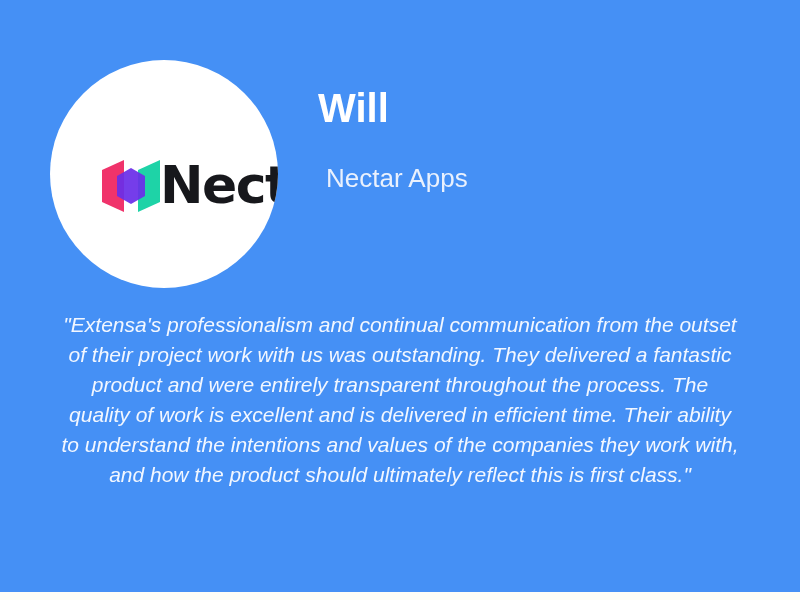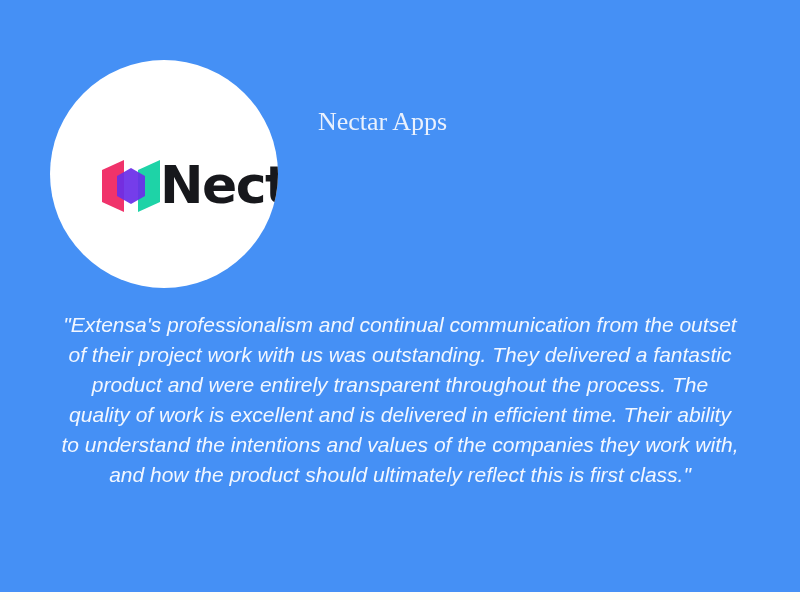--- a/index.html
+++ b/index.html
@@ -92,27 +92,26 @@
   .identity-name {
     font-size: 40px;
     font-weight: 700;
     color: #ffffff;
     line-height: 48px;
     letter-spacing: 0px;
     margin: 0;
   }
 
   .identity-company {
-    margin: 0;
+    margin: 8px;
     padding-top: 22px;
     font-size: 26px;
     font-weight: 400;
     color: #eaf1fd;
     line-height: 32px;
-    font-family: Liberation Serif, serif;
   }
 
   
   .quote-block {
     position: absolute;
     left: 60px;
     top: 310px;
     width: 680px;
   }
 
@@ -154,20 +153,21 @@
 
             <polygon points="31,10 45,18 45,38 31,46 17,38 17,18" fill="#6b2ee8" opacity="0.93"></polygon>
           </svg>
         </span>
 
         <span class="logo-word">Nectar</span>
       </div>
     </div>
 
     <div class="identity">
+      <h1 class="identity-name">Will</h1>
       <p class="identity-company">Nectar Apps</p>
     </div>
 
   </div>
 
   <div class="quote-block">
     <p class="quote-text">"Extensa's professionalism and continual communication from the outset of their project work with us was outstanding. They delivered a fantastic product and were entirely transparent throughout the process. The quality of work is excellent and is delivered in efficient time. Their ability to understand the intentions and values of the companies they work with, and how the product should ultimately reflect this is first class."</p>
   </div>
 
 </div>

